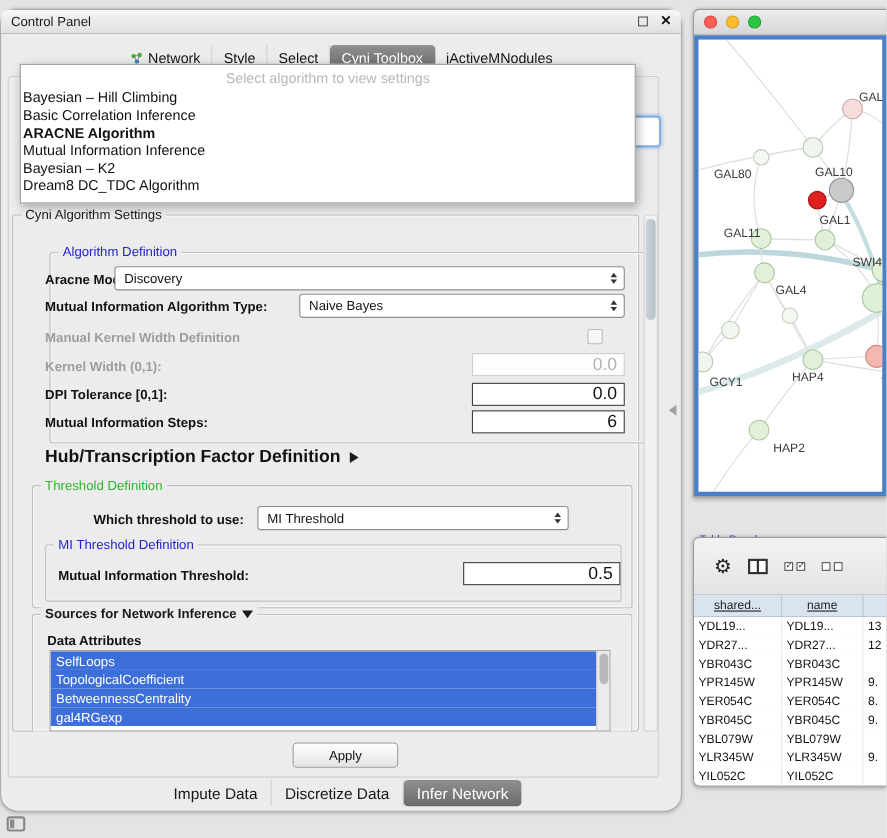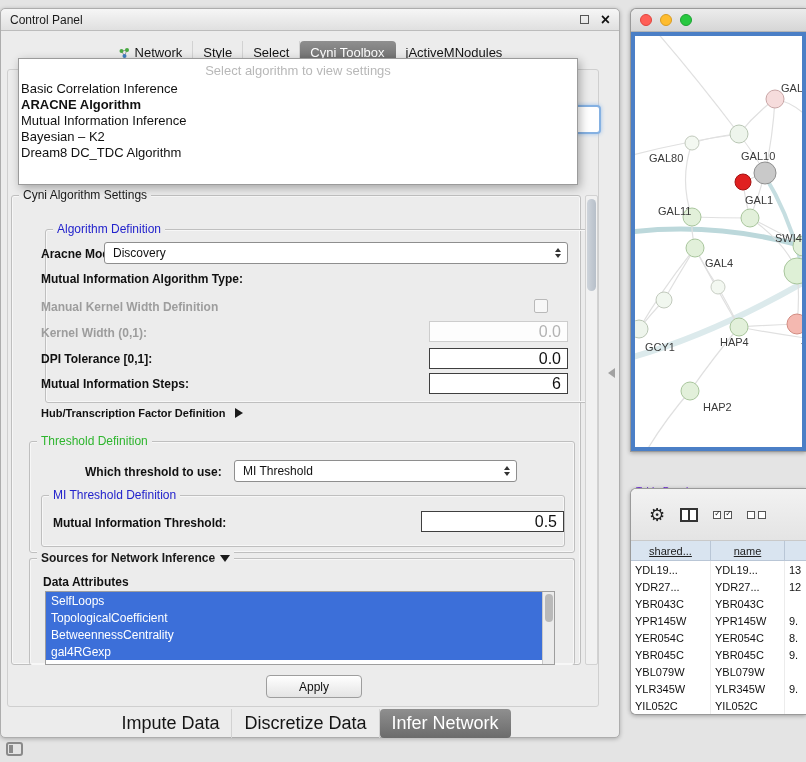--- a/index.html
+++ b/index.html
@@ -1,21 +1,21 @@
 <!DOCTYPE html>
 <html><head>
 <meta charset="utf-8">
 <style>
   *{margin:0;padding:0;box-sizing:border-box;}
   html,body{width:806px;height:762px;}
   body{font-family:"Liberation Sans","DejaVu Sans",sans-serif;background:#e4e4e4;position:relative;overflow:hidden;}
 
   
   #control-panel{position:absolute;left:0;top:8px;width:620px;height:730px;background:#ececec;
-    border:1px solid #adadad;border-radius:5px;box-shadow:0 1px 4px rgba(0,0,0,.25);}
+    border:1px solid #adadad;border-radius:16px;box-shadow:0 1px 4px rgba(0,0,0,.25);}
   .cp-titlebar{height:22px;display:flex;align-items:center;padding:0 9px;
     background:linear-gradient(#f6f6f6,#e0e0e0);border-bottom:1px solid #bcbcbc;border-radius:5px 5px 0 0;}
   .cp-title{flex:1;font-size:12px;color:#1a1a1a;}
   .float-box{width:9px;height:9px;border:1.5px solid #555;margin-right:12px;}
   .close-x{font-size:16px;font-weight:bold;color:#111;line-height:1;}
   #cp-inner{position:absolute;left:6px;top:60px;width:592px;height:638px;border:1px solid #cfcfcf;border-radius:3px;}
 
   .cp-tabbar{position:absolute;left:0;top:32px;width:100%;display:flex;justify-content:center;align-items:center;}
   .cp-tab{font-size:13px;color:#151515;padding:4px 10px;display:flex;align-items:center;gap:5px;border-right:1px solid #d2d2d2;}
   .cp-tab:last-child{border-right:none;}
@@ -61,39 +61,39 @@
   #chk-manual{left:533px;top:290px;}
 
   .tfield{position:absolute;height:21px;background:#fff;border:1px solid #3f3f3f;font-size:16px;
     display:flex;align-items:center;justify-content:flex-end;padding-right:6px;color:#111;}
   .tfield.disabled{border:1px solid #cdcdcd;color:#b3b3b3;background:#fdfdfd;}
   #fld-kernel{left:428px;top:312px;width:139px;}
   #fld-dpi{left:428px;top:339px;width:139px;}
   #fld-steps{left:428px;top:364px;width:139px;}
   #fld-mithresh{left:420px;top:502px;width:143px;padding-left:48px;}
 
-  #hub-row{position:absolute;left:40px;top:398px;display:flex;align-items:center;gap:9px;font-size:11px;font-weight:bold;color:#111;}
+  #hub-row{position:absolute;left:40px;top:398px;display:flex;align-items:center;gap:9px;font-size:16px;font-weight:bold;color:#111;}
   .tri-right-big{width:0;height:0;border-top:5px solid transparent;border-bottom:5px solid transparent;border-left:8px solid #1a1a1a;display:inline-block;}
   .tri-down-big{width:0;height:0;border-left:5px solid transparent;border-right:5px solid transparent;border-top:7px solid #1a1a1a;display:inline-block;margin-left:5px;}
 
   #attr-list{position:absolute;left:44px;top:582px;width:510px;height:74px;background:#fff;border:1px solid #9e9e9e;overflow:hidden;}
   #attr-items{position:absolute;left:0;top:0;width:calc(100% - 12px);}
   .attr-item{height:17px;font-size:12px;color:#111;padding-left:5px;display:flex;align-items:center;white-space:nowrap;}
   .attr-item.selected{background:#3c6fd9;color:#fff;}
   .list-scrollbar{position:absolute;right:0;top:0;width:12px;height:100%;background:#ececec;border-left:1px solid #c9c9c9;}
   .list-thumb{position:absolute;left:1.5px;top:2px;width:8px;height:28px;background:#b9b9b9;border-radius:4px;}
 
   #settings-scrollbar{position:absolute;left:584px;top:186px;width:13px;height:470px;background:#f1f1f1;border:1px solid #d2d2d2;border-radius:2px;}
   #settings-scrollbar .thumb{position:absolute;left:1px;top:3px;width:9px;height:92px;background:linear-gradient(90deg,#ced4db,#b7bfc9);border-radius:5px;}
 
   #apply-btn{position:absolute;left:265px;top:666px;width:96px;height:23px;border:1px solid #9e9e9e;border-radius:4px;
     background:linear-gradient(#ffffff,#e4e4e4);font-size:12px;color:#111;font-family:inherit;}
 
   #bottom-tabs{position:absolute;left:0;top:700px;width:100%;display:flex;justify-content:center;align-items:center;}
-  .b-tab{font-size:18px;color:#151515;padding:4px 12px;border-right:1px solid #d2d2d2;}
+  .b-tab{font-size:14px;color:#151515;padding:4px 12px;border-right:1px solid #d2d2d2;}
   .b-tab:last-child{border-right:none;}
   .b-tab.active{background:linear-gradient(#8f8f8f,#6b6b6b);color:#fff;border-radius:4px;border-right-color:transparent;}
 
   
   #combo-fragment{position:absolute;left:572px;top:96px;width:28px;height:29px;border:2px solid #85b1e2;
     border-radius:4px;background:#fff;box-shadow:0 0 4px #9cc1ea;z-index:10;}
   #algo-popup{position:absolute;left:18px;top:58px;width:560px;height:127px;background:#fff;border:1px solid #9b9b9b;
     box-shadow:2px 3px 9px rgba(0,0,0,.3);z-index:50;}
   #algo-placeholder{height:22px;display:flex;align-items:center;justify-content:center;color:#b8b8b8;font-size:13px;}
   .dd-item{height:16px;line-height:16px;font-size:13px;color:#111;padding-left:2px;white-space:nowrap;}
@@ -197,20 +197,27 @@
   <div class="lbl" id="lbl-aracne">Aracne Mode:</div>
   <div class="combo" id="combo-aracne">
     <span>Discovery</span>
     <span class="arrows">
         <i class="tri-u"></i>
         <i class="tri-d"></i>
       </span>
   </div>
 
   <div class="lbl" id="lbl-mitype">Mutual Information Algorithm Type:</div>
+  <div class="combo" id="combo-mitype">
+    <span>Naive Bayes</span>
+    <span class="arrows">
+        <i class="tri-u"></i>
+        <i class="tri-d"></i>
+      </span>
+  </div>
 
   <div class="lbl gray" id="lbl-manual">Manual Kernel Width Definition</div>
   <span class="checkbox" id="chk-manual"></span>
 
   <div class="lbl gray" id="lbl-kernel">Kernel Width (0,1):</div>
   <div class="tfield disabled" id="fld-kernel">0.0</div>
 
   <div class="lbl" id="lbl-dpi">DPI Tolerance [0,1]:</div>
   <div class="tfield" id="fld-dpi">0.0</div>
 
@@ -254,20 +261,21 @@
   <div id="bottom-tabs">
       <div class="b-tab">Impute Data</div>
       <div class="b-tab">Discretize Data</div>
       <div class="b-tab active">Infer Network</div>
     </div>
 </div>
 
 <div id="algo-popup">
   <div id="algo-placeholder">Select algorithm to view settings</div>
   <div id="dd-items">
+      <div class="dd-item">Bayesian – Hill Climbing</div>
       <div class="dd-item">Basic Correlation Inference</div>
       <div class="dd-item selected">ARACNE Algorithm</div>
       <div class="dd-item">Mutual Information Inference</div>
       <div class="dd-item">Bayesian – K2</div>
       <div class="dd-item">Dream8 DC_TDC Algorithm</div>
     </div>
 </div>
 
 <div id="splitter-arrow"></div>
 

